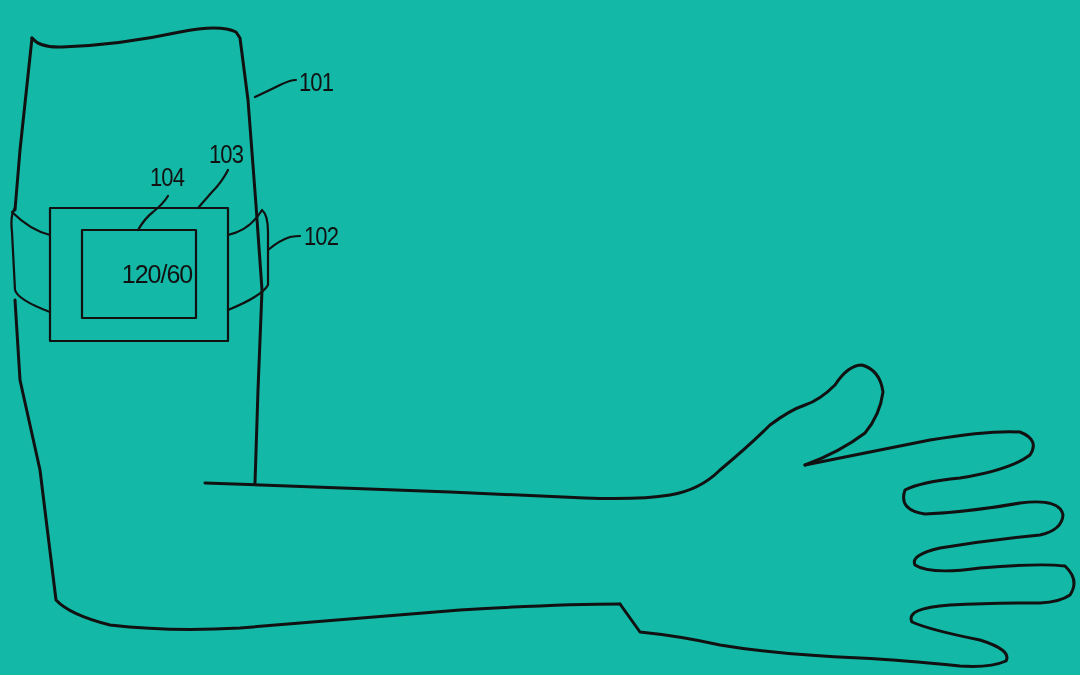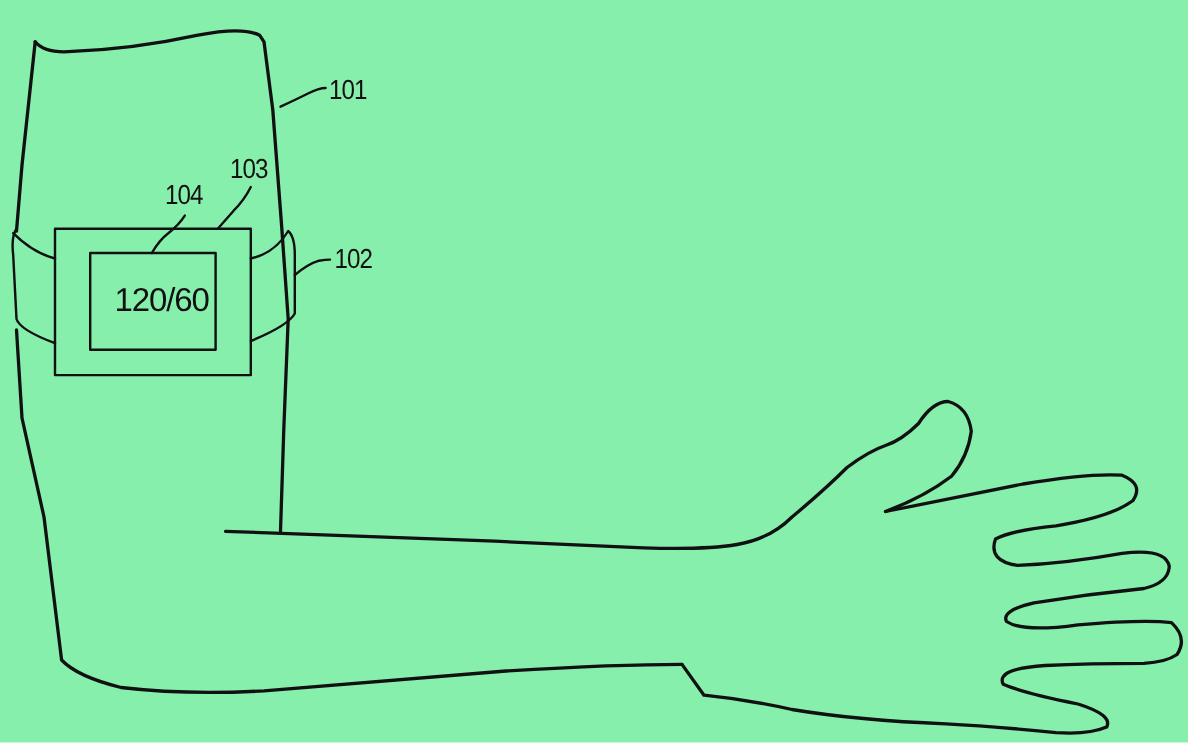--- a/index.html
+++ b/index.html
@@ -1,36 +1,36 @@
 <!DOCTYPE html>
 <html><head>
   <meta charset="utf-8">
   <style>
     html, body { margin: 0; padding: 0; background: #ffffff; }
-    .canvas { position: relative; width: 1080px; height: 675px; overflow: hidden; background: #86efac; }
+    .canvas { position: relative; width: 1080px; height: 675px; overflow: hidden; background: #14b8a6; }
     svg { position: absolute; left: 0; top: 0; }
     .ln { fill: none; stroke: #111111; stroke-width: 3; stroke-linecap: round; stroke-linejoin: round; }
     .thin { fill: none; stroke: #111111; stroke-width: 2.2; stroke-linecap: round; stroke-linejoin: round; }
     .label {
       position: absolute;
       font-family: "Liberation Sans", sans-serif;
       font-size: 25px;
       color: #111111;
       letter-spacing: -1px;
       transform: scaleX(0.88);
       transform-origin: left top;
       line-height: 1;
       white-space: nowrap;
     }
     .readout {
       position: absolute;
-      left: 90px; top: 230px; width: 114px; height: 88px;
+      left: 100px; top: 230px; width: 114px; height: 88px;
       display: flex; align-items: center; justify-content: center;
       font-family: "Liberation Sans", sans-serif;
-      font-size: 30px; color: #111111; letter-spacing: -1px;
+      font-size: 25px; color: #111111; letter-spacing: -1px;
     }
   </style>
 </head>
 <body>
 
 <div class="canvas">
   <svg width="1080" height="675" viewBox="0 0 1080 675">
 
     <g>
       <path class="ln" d="M32,38 Q40,48 62,47 Q120,45 180,32 Q220,24 236,32 L240,38 L248,100 L256,205 L262,290 L258,390 L255,483"></path>

